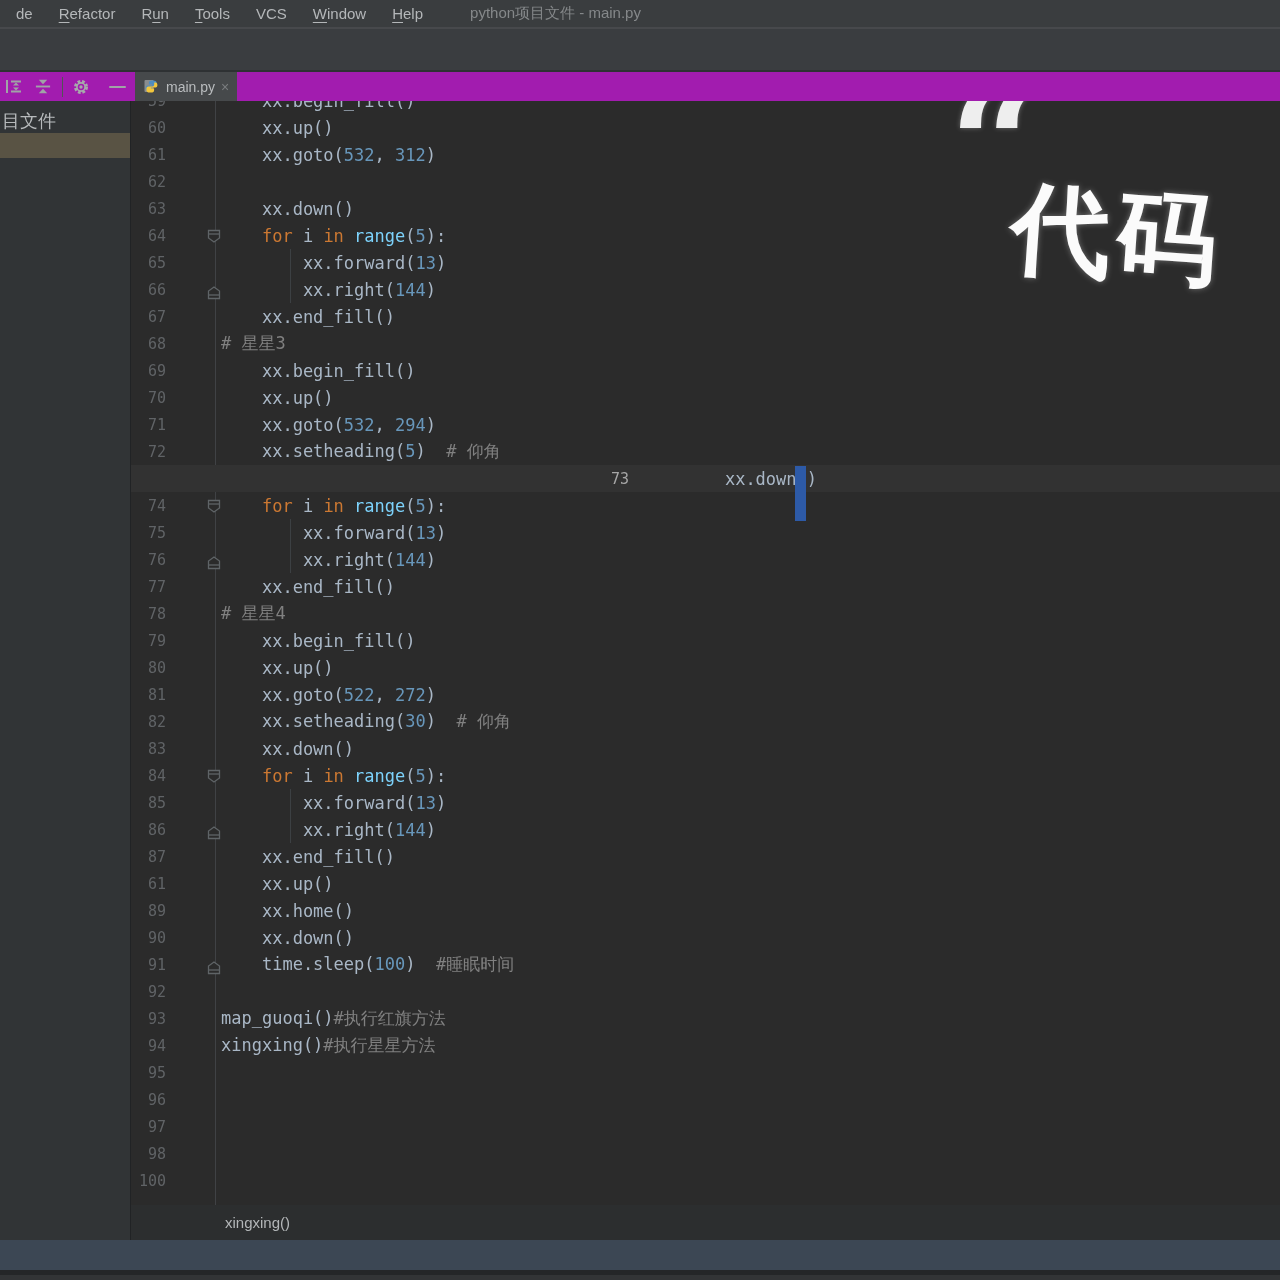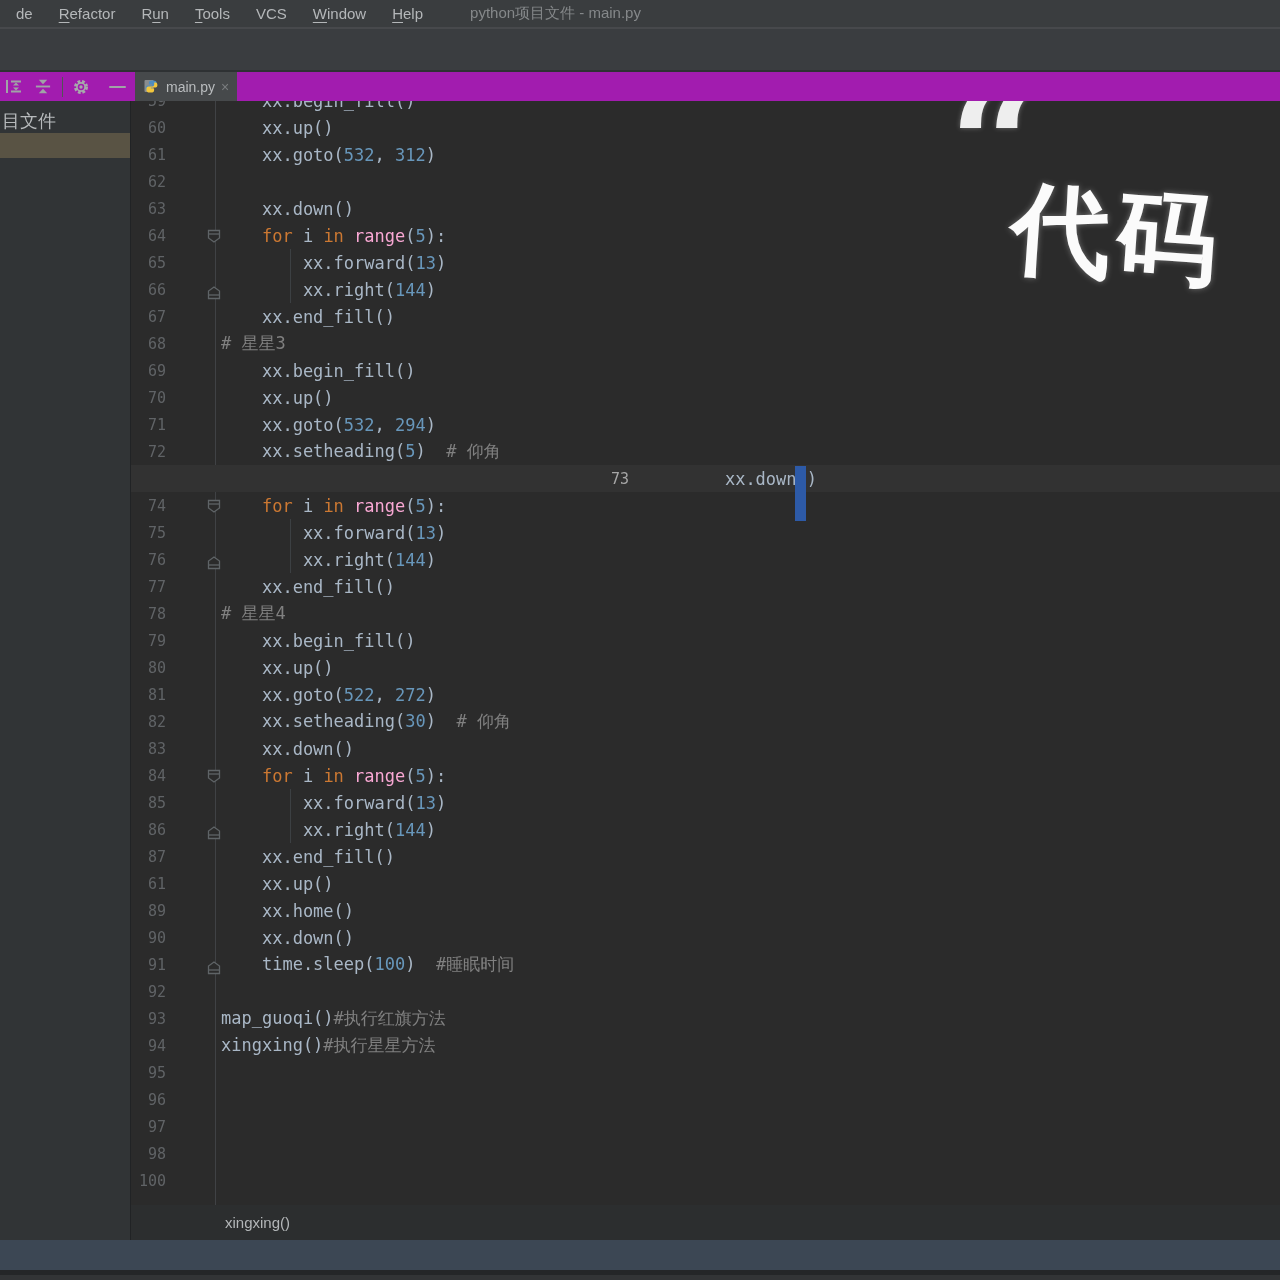--- a/index.html
+++ b/index.html
@@ -48,21 +48,21 @@
   .row.cur { background:#323232;justify-content:center; }
   .ln { flex:0 0 35px; text-align:right; color:#606366; font-size:15px; }
   .row.cur .ln { color:#a7a7a7; }
   .fold { flex:0 0 49px; position:relative; height:27px; }
   .fold svg { position:absolute; right:-6px; top:7px; }
   .codetxt { padding-left:6px; }
   .t-d { color:#a9b7c6; }
   .t-k { color:#cc7832; }
   .t-n { color:#6897bb; }
   .t-c { color:#808080; }
-  .t-b { color:#f9a8d4; }
+  .t-b { color:#7dd3fc; }
   .guide { position:absolute; left:159px; top:0; bottom:0; width:1px; background:#3c4043; }
 
   
   .big-caret { position:absolute; left:664px; top:365px; width:11px; height:55px;
     background:#2d5aa7; z-index:6; }
 
   
   .watermark { position:absolute; left:0; top:0; width:1149px; height:400px; z-index:5; pointer-events:none; }
   .wm-quote { position:absolute; left:818px; top:-36px; color:#f5f5f5; opacity:.97;
     font-family:"DejaVu Serif","Liberation Serif",serif; font-weight:bold; font-size:160px; line-height:160px;

